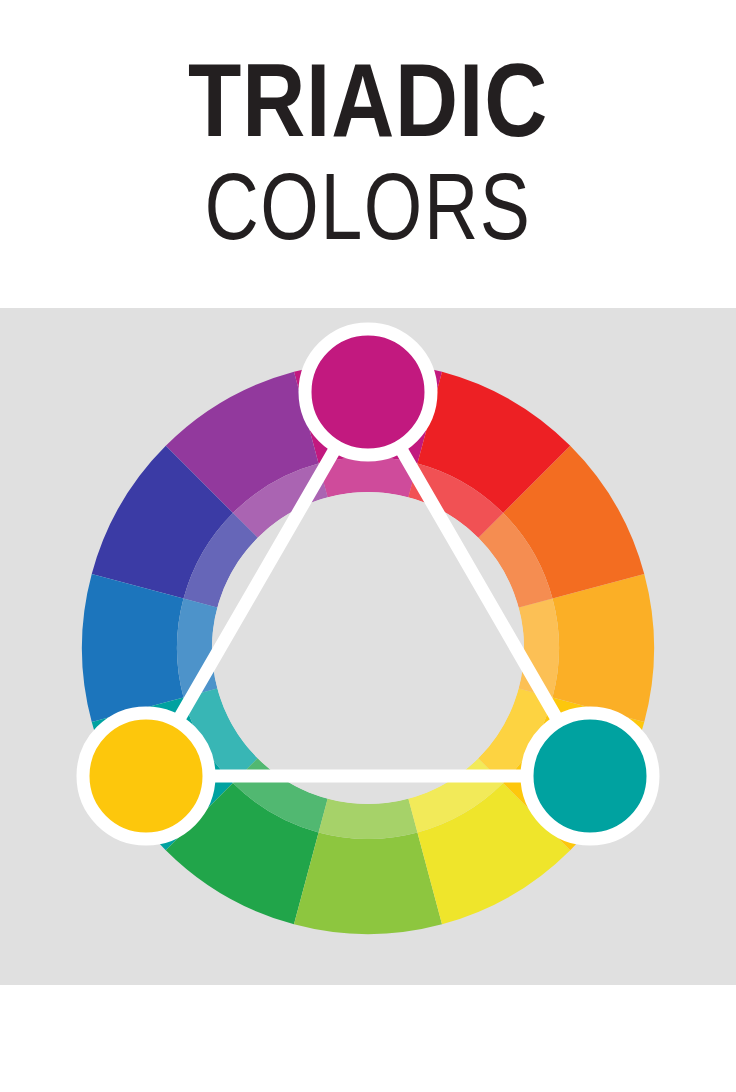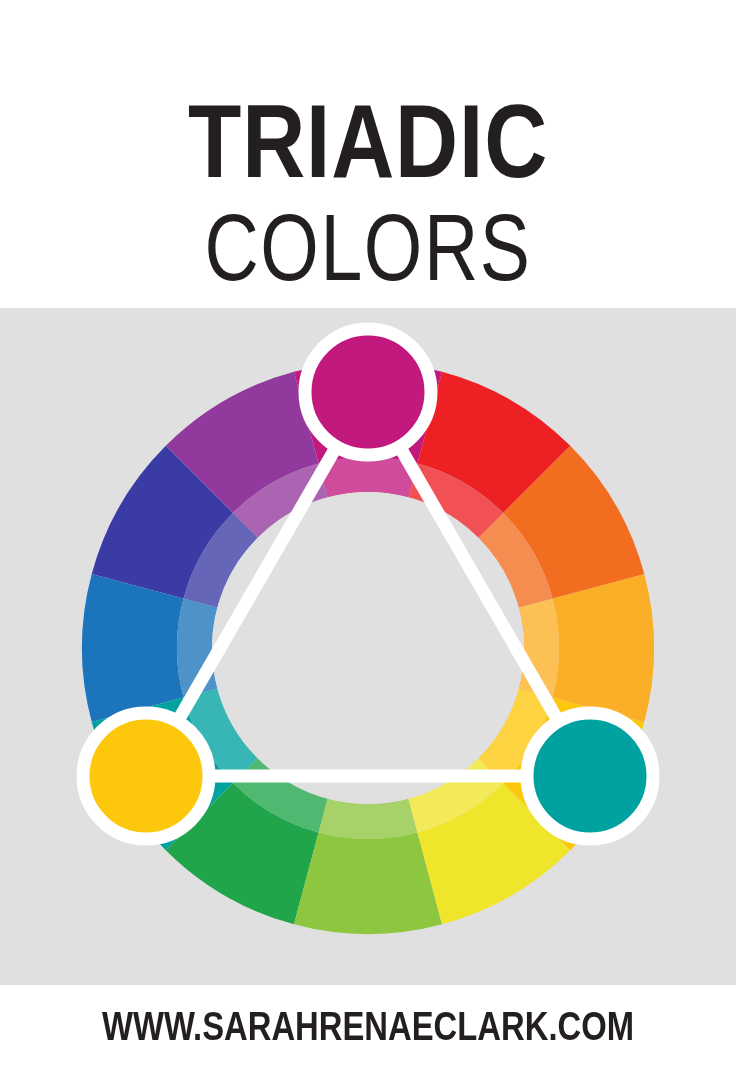--- a/index.html
+++ b/index.html
@@ -23,21 +23,20 @@
 
   
   .header {
     position: absolute;
     left: 0;
     top: 0;
     width: 736px;
     height: 308px;
     background: #ffffff;
     box-sizing: border-box;
-    margin-top: 41px;
   }
   .title-main {
     position: absolute;
     left: 0;
     top: 48px;
     width: 736px;
     text-align: center;
     font-family: "Liberation Sans Narrow", "Liberation Sans", sans-serif;
     font-weight: 700;
     font-size: 104px;
@@ -164,17 +163,14 @@
       <circle id="wheel-hole" cx="368" cy="340" r="156" fill="#e0e0e0"></circle>
       <polygon id="triad-triangle" fill="none" stroke="#FFFFFF" stroke-width="13" stroke-linejoin="round" points="368,84 146,468 590,468"></polygon>
       <g id="triad-markers">
           <circle cx="368" cy="84" r="63" fill="#C2197F" stroke="#FFFFFF" stroke-width="13"></circle>
           <circle cx="146" cy="468" r="63" fill="#FDC70C" stroke="#FFFFFF" stroke-width="13"></circle>
           <circle cx="590" cy="468" r="63" fill="#00A2A0" stroke="#FFFFFF" stroke-width="13"></circle>
         </g>
     </svg>
   </div>
 
-  <div class="footer">
-    <div class="footer-url">WWW.SARAHRENAECLARK.COM</div>
-  </div>
 
 </div>
 
 </body></html>

